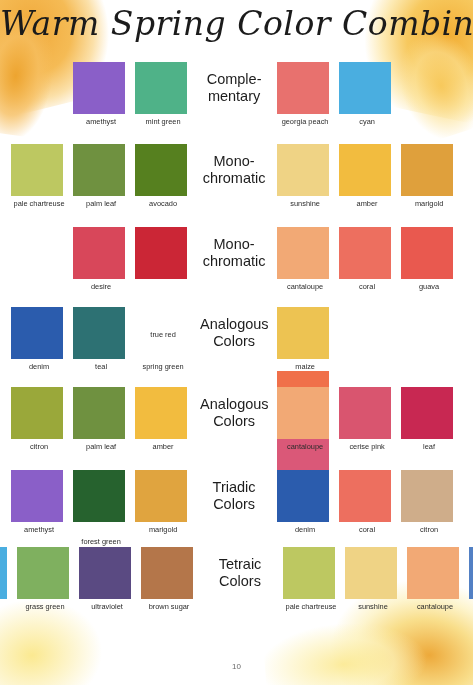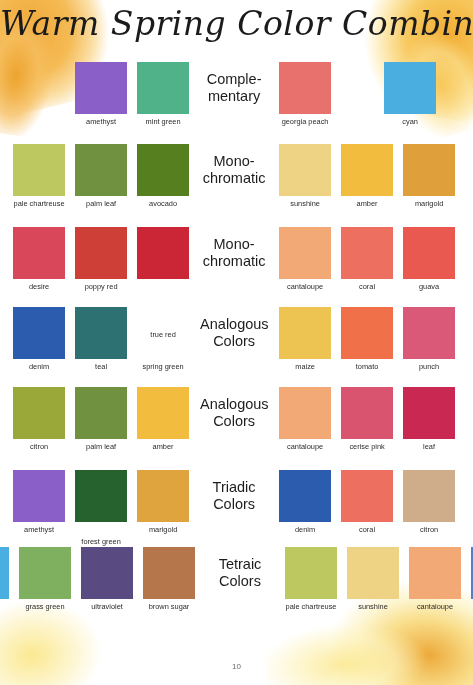--- a/index.html
+++ b/index.html
@@ -48,21 +48,21 @@
     z-index:5;
   }
 
   
   #rows { position:absolute; left:0; top:62px; width:473px; z-index:4; }
   .row { display:flex; align-items:flex-start; width:473px; }
   .side { display:flex; align-items:flex-start; }
   .side.left  { justify-content:flex-end; }
   .side.right { justify-content:flex-start; }
 
-  .chip { display:flex; flex-direction:column; align-items:center; }
+  .chip { display:flex; flex-direction:column; align-items:flex-start; }
   .sw { width:52px; height:52px; }
   .cap {
     margin-top:3px;
     width:56px;
     text-align:center;
     font-size:7.4px;
     line-height:9px;
     color:#2b2b2b;
   }
 
@@ -102,21 +102,21 @@
         </div>
         <div class="chip" style="margin: 0px 3px;">
           <div class="sw" style="background: rgb(79, 178, 136);"></div>
           <div class="cap">mint green</div>
         </div>
       </div>
       <div class="scheme" style="width: 68px;">
         <div>Comple-</div>
         <div>mentary</div>
       </div>
-      <div class="side right" style="width: 205px; padding-left: 6px; gap: 43px;">
+      <div class="side right" style="width: 205px; padding-left: 6px;">
         <div class="chip" style="margin: 0px 3px;">
           <div class="sw" style="background: rgb(232, 113, 110);"></div>
           <div class="cap">georgia peach</div>
         </div>
         <div class="chip" style="margin: 0px 3px;">
           <div class="sw" style="background: rgb(74, 174, 224);"></div>
           <div class="cap">cyan</div>
         </div>
       </div>
     </div>
@@ -152,24 +152,20 @@
           <div class="sw" style="background: rgb(223, 160, 60);"></div>
           <div class="cap">marigold</div>
         </div>
       </div>
     </div>
     <div class="row" style="height: 80px;">
       <div class="side left" style="width: 200px; padding-right: 6px;">
         <div class="chip" style="margin: 0px 3px;">
           <div class="sw" style="background: rgb(216, 71, 90);"></div>
           <div class="cap">desire</div>
-        </div>
-        <div class="chip" style="margin: 0px 3px;">
-          <div class="sw" style="background: rgb(205, 63, 55);"></div>
-          <div class="cap">poppy red</div>
         </div>
         <div class="chip" style="margin: 0px 3px; gap: 48px;">
           <div class="sw" style="background: rgb(203, 38, 54);"></div>
           <div class="cap">true red</div>
         </div>
       </div>
       <div class="scheme" style="width: 68px;">
         <div>Mono-</div>
         <div>chromatic</div>
       </div>
@@ -200,21 +196,21 @@
         </div>
         <div class="chip" style="margin: 0px 3px;">
           <div class="sw"></div>
           <div class="cap">spring green</div>
         </div>
       </div>
       <div class="scheme" style="width: 68px;">
         <div>Analogous</div>
         <div>Colors</div>
       </div>
-      <div class="side right" style="width: 205px; padding-left: 6px;">
+      <div class="side right" style="width: 205px; padding-left: 6px; flex-direction: column;">
         <div class="chip" style="margin: 0px 3px;">
           <div class="sw" style="background: rgb(237, 195, 82);"></div>
           <div class="cap">maize</div>
         </div>
         <div class="chip" style="margin: 0px 3px;">
           <div class="sw" style="background: rgb(240, 112, 74);"></div>
           <div class="cap">tomato</div>
         </div>
         <div class="chip" style="margin: 0px 3px;">
           <div class="sw" style="background: rgb(218, 88, 120);"></div>

